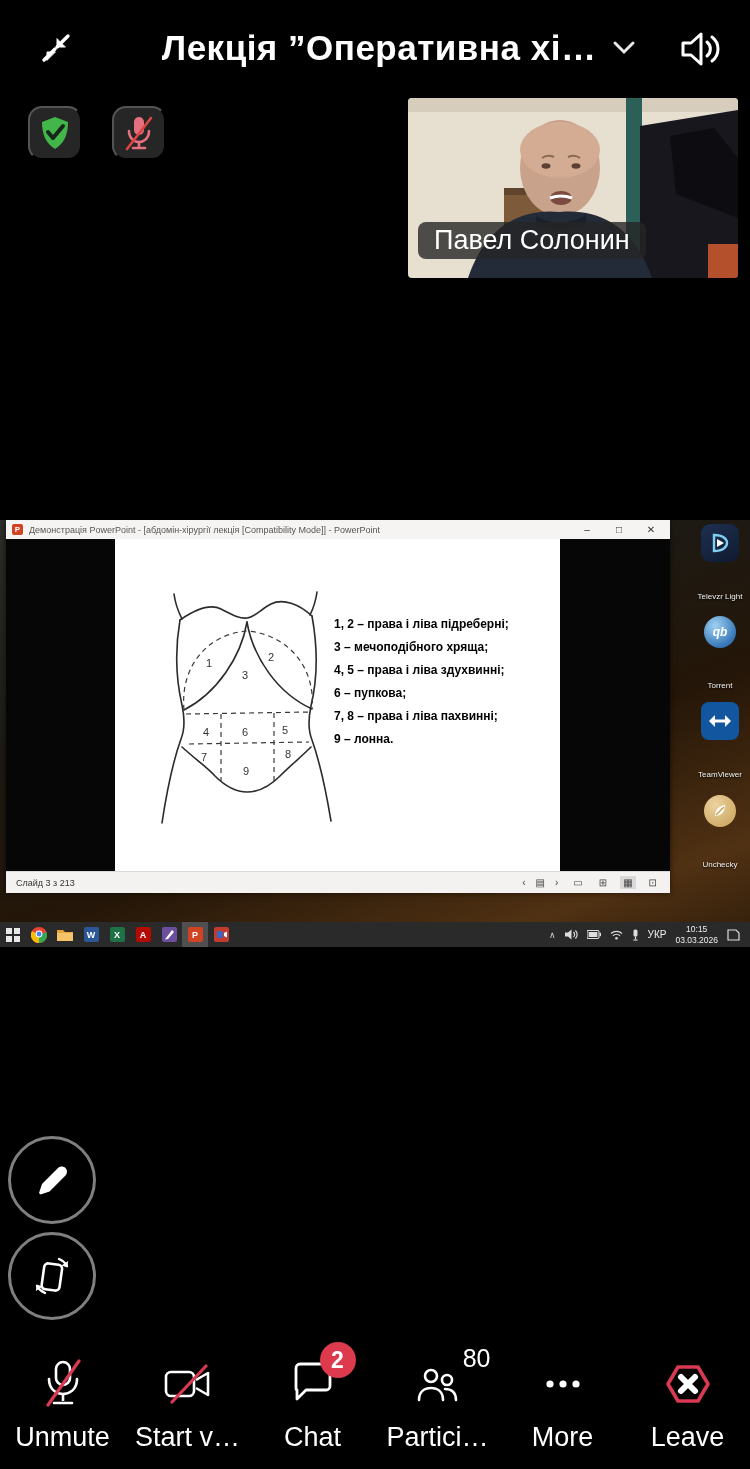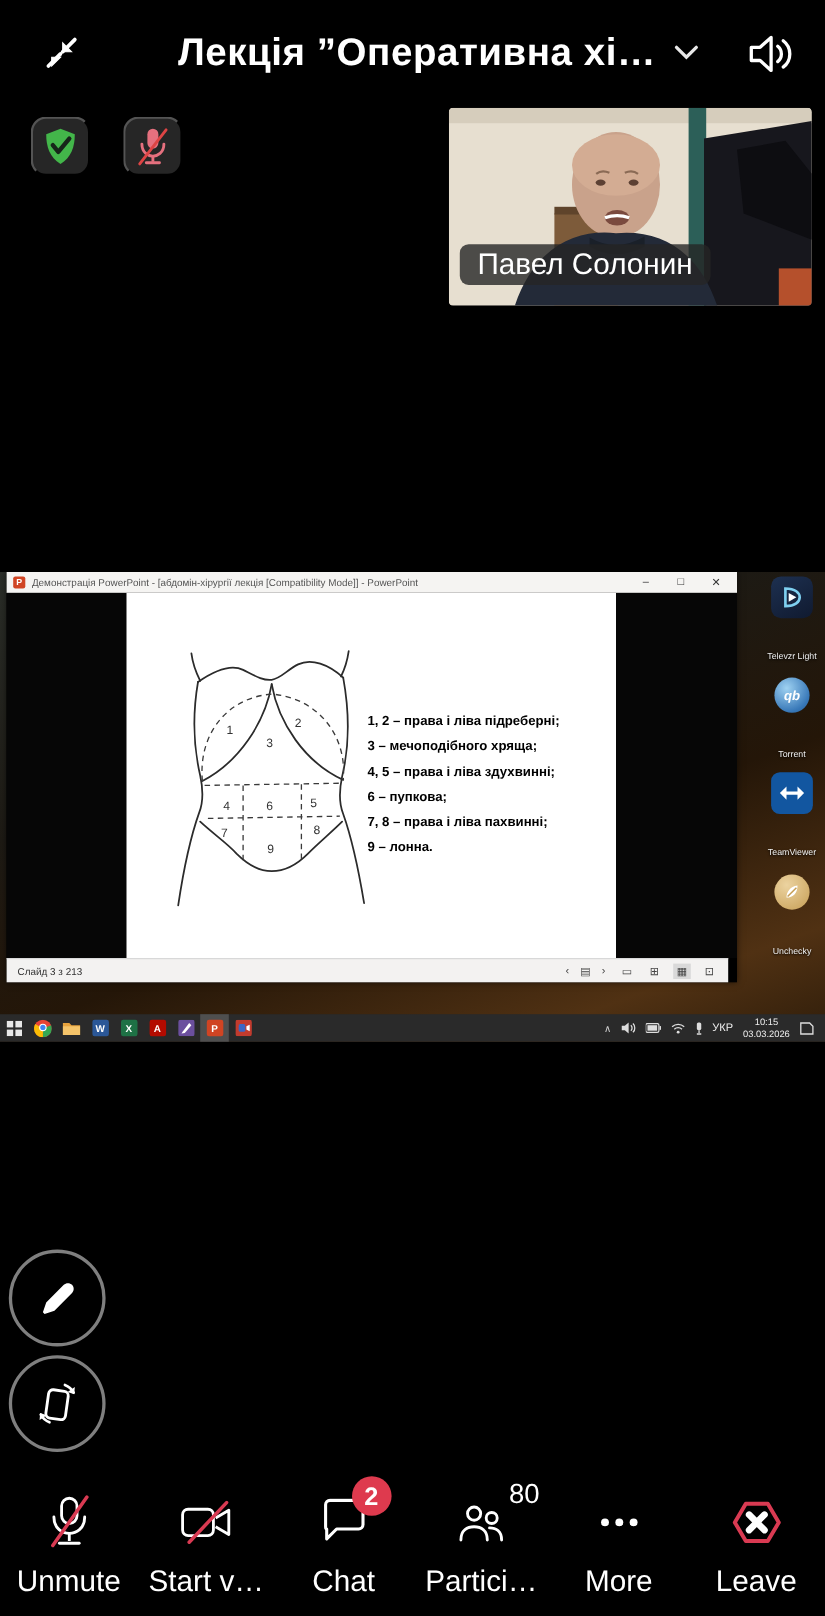--- a/index.html
+++ b/index.html
@@ -28,23 +28,23 @@
     background:linear-gradient(160deg,#2a2d28 0%,#1d1a14 35%,#241608 60%,#503113 85%,#2f1d0a 100%);}
   #ppt-window{position:absolute;left:6px;top:0;width:664px;height:373px;background:#000;box-shadow:0 0 6px rgba(0,0,0,.6);}
   #ppt-titlebar{position:absolute;left:0;top:0;right:0;height:19px;background:#f5f4f2;display:flex;align-items:center;padding:0 6px;gap:6px;box-sizing:border-box;}
   #ppt-app-icon{width:11px;height:11px;border-radius:2px;background:#d04423;color:#fff;font-size:8px;font-weight:700;display:flex;align-items:center;justify-content:center;flex:0 0 auto;}
   #ppt-title{flex:1;font-size:9px;color:#555;white-space:nowrap;overflow:hidden;text-overflow:ellipsis;}
   .winctl{width:26px;text-align:center;font-size:10px;color:#333;}
   #ppt-content{position:absolute;left:0;top:19px;right:0;bottom:22px;background:#060606;}
   #slide{position:absolute;left:109px;top:0;width:445px;height:332px;background:#fff;color:#111;}
   #slide-title{padding-top:22px;text-align:center;font-size:15px;font-weight:700;letter-spacing:.4px;color:#111;}
   #diagram{position:absolute;left:36px;top:48px;}
-  #legend{position:absolute;left:219px;top:74px;width:226px;margin-top:31px;}
+  #legend{position:absolute;left:219px;top:74px;width:226px;}
   .legend-line{font-size:12px;font-weight:700;line-height:23px;color:#000;white-space:nowrap;}
-  #ppt-statusbar{position:absolute;left:0;bottom:0;right:8px;height:22px;background:#f3f2f1;border-top:1px solid #d8d8d8;
+  #ppt-statusbar{position:absolute;left:0;bottom:0;right:0;height:22px;background:#f3f2f1;border-top:1px solid #d8d8d8;
     display:flex;align-items:center;justify-content:space-between;padding:0 10px;box-sizing:border-box;font-size:9px;color:#333;}
   #status-right{display:flex;align-items:center;gap:12px;font-size:10px;color:#444;}
   #status-right .grp{display:flex;gap:10px;}
   .viewico{padding:1px 3px;}
   .viewico.active{background:#d9d9d9;}
 
   
   #desktop-icons{position:absolute;left:692px;top:4px;width:56px;display:flex;flex-direction:column;align-items:center;gap:12px;}
   .dicon{display:flex;flex-direction:column;align-items:center;gap:2px;width:56px;}
   .dicon .art{width:38px;height:38px;display:flex;align-items:center;justify-content:center;}

